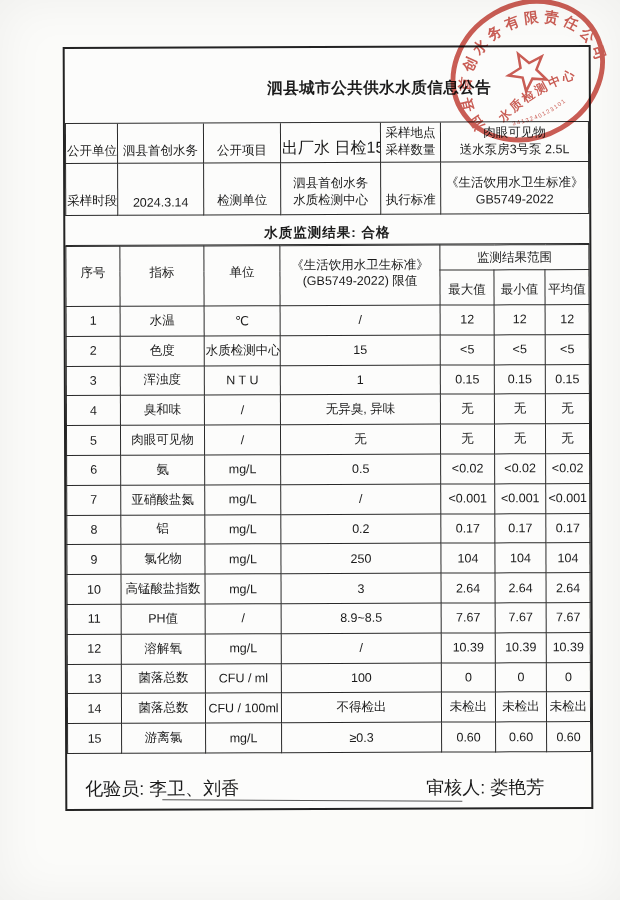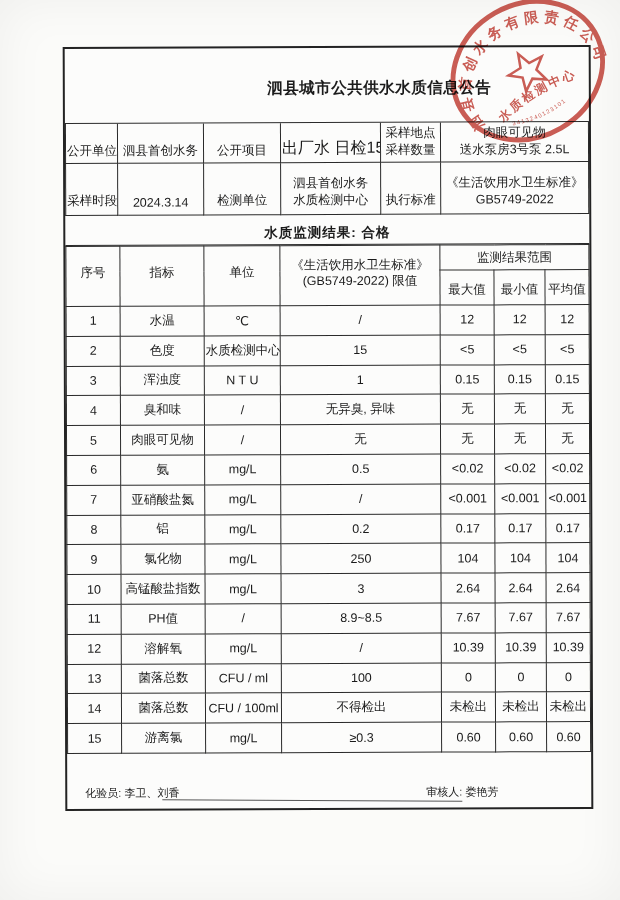--- a/index.html
+++ b/index.html
@@ -51,21 +51,21 @@
   
   .results-table thead th{font-weight:500;}
   .results-table th.vb{vertical-align:bottom;padding-bottom:6px;}
   .results-table tr.range-row th{height:24px;vertical-align:middle;}
   .results-table tr.sub-row th{height:28px;vertical-align:bottom;padding-bottom:6px;}
   .results-table tbody td{height:28.8px;vertical-align:middle;font-size:12.5px;white-space:nowrap;}
   .results-table .limit-h div{line-height:16px;}
   .results-table{border-top:0;border-bottom:0;}
   
   .sign-row{position:relative;height:55px;}
-  .sign-row span{position:absolute;bottom:8px;font-size:11px;font-weight:500;white-space:nowrap;}
+  .sign-row span{position:absolute;bottom:8px;font-size:18px;font-weight:500;white-space:nowrap;}
   .sig-inspector{left:18px;}
   .sig-reviewer{left:359px;}
   .sig-line{
     position:absolute;left:95px;bottom:7px;width:300px;height:0;
     border-top:1.2px solid rgba(45,45,45,.8);
     transform:rotate(.5deg);
   }
   
   .stamp{
     position:absolute;left:444px;top:-4px;width:168px;height:150px;

